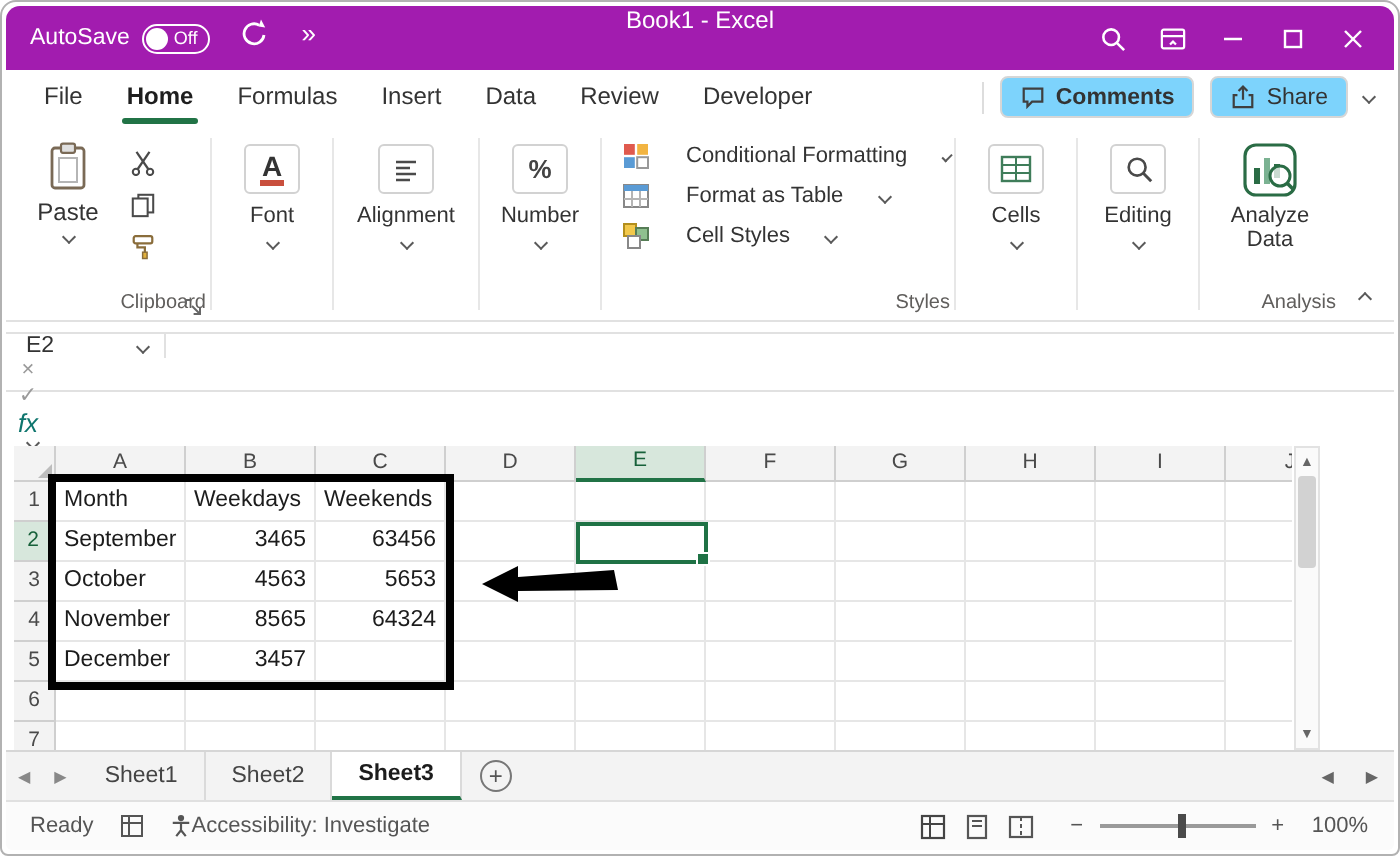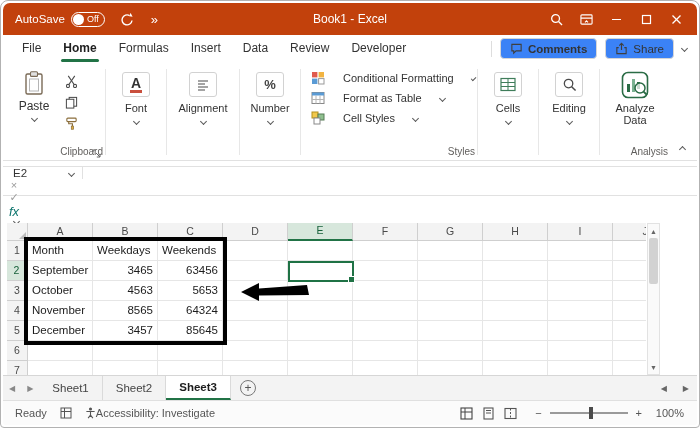--- a/index.html
+++ b/index.html
@@ -1,39 +1,39 @@
 <!DOCTYPE html>
 <html><head>
 <meta charset="utf-8">
 <style>
   * { margin:0; padding:0; box-sizing:border-box; }
   html,body { background:#fff; }
   body { font-family:"Liberation Sans", sans-serif; width:700px; height:428px; position:relative; }
   .window { position:absolute; inset:0; width:700px; height:428px; border:1px solid #b2b2b2; border-radius:8px 8px 4px 4px; background:#fff; overflow:hidden; }
 
   
-  .titlebar { position:absolute; top:2px; left:2px; right:2px; height:32px; background:#c2410c; border-radius:7px 7px 0 0; display:flex; align-items:center; color:#fff; font-size:11.5px; padding:0 6px 0 12px; }
+  .titlebar { position:absolute; top:2px; left:2px; right:2px; height:32px; background:#a21caf; border-radius:7px 7px 0 0; display:flex; color:#fff; font-size:11.5px; padding:0 6px 0 12px; }
   .autosave { display:flex; align-items:center; gap:6px; }
   .pill { width:34px; height:15px; border:1px solid #fff; border-radius:8px; display:flex; align-items:center; position:relative; }
   .pill .knob { width:11px; height:11px; border-radius:50%; background:#fff; margin-left:1px; }
   .pill .pill-txt { font-size:9px; margin-left:3px; }
   .tb-ico { width:26px; height:26px; display:flex; align-items:center; justify-content:center; }
   .tb-title { position:absolute; left:50%; transform:translateX(-50%); font-size:12px; white-space:nowrap; }
   .tb-right { margin-left:auto; display:flex; align-items:center; }
   .tb-right .tb-ico { width:30px; }
   .more-glyph { font-size:13px; letter-spacing:-1px; }
 
   
   .tabrow { position:absolute; top:34px; left:2px; right:2px; height:27px; background:#fff; display:flex; align-items:center; padding-left:8px; font-size:12px; color:#333;justify-content:flex-end; }
   .rtab { padding:0 11px; line-height:27px; position:relative; cursor:default; white-space:nowrap; }
   .rtab.active { font-weight:700; color:#1e1e1e; }
   .rtab.active::after { content:""; position:absolute; left:9px; right:9px; bottom:0; height:3px; background:#217346; border-radius:2px; }
   .tab-actions { margin-left:auto; display:flex; align-items:center; gap:8px; margin-right:10px; }
   .vdiv { width:1px; height:16px; background:#ddd; }
-  .pill-btn { display:flex; align-items:center; gap:5px; border:1px solid #d6d6d6; border-radius:4px; padding:3px 9px; font-size:11.5px; color:#333; background:#3b82f6; }
+  .pill-btn { display:flex; align-items:center; gap:5px; border:1px solid #d6d6d6; border-radius:4px; padding:3px 9px; font-size:11.5px; color:#333; background:#7dd3fc; }
 
   
   .ribbon { position:absolute; top:61px; left:2px; right:2px; height:99px; background:#fff; border-bottom:1px solid #e1e1e1; display:flex; align-items:stretch; padding:2px 4px 0 4px; }
   .gsep { width:1px; background:#e7e7e7; margin:5px 2px; }
   .grp { position:relative; }
   .grp-label { position:absolute; bottom:3px; left:0; right:0; text-align:right; font-size:10px; color:#605e5c; }
   .launcher { position:absolute; right:2px; bottom:2px; }
   .bigbtn { display:flex; flex-direction:column; align-items:center; gap:3px; font-size:12px; color:#333; }
   .iconbox { width:28px; height:25px; border:1px solid #d2d2d2; border-radius:3px; display:flex; align-items:center; justify-content:center; background:#fff; }
   .chv { display:inline-block; width:5px; height:5px; border-right:1.3px solid #5a5a5a; border-bottom:1.3px solid #5a5a5a; }
@@ -477,21 +477,20 @@
       <div class="cl"></div>
       <div class="cl"></div>
       <div class="cl"></div>
       <div class="cl"></div>
       <div class="cl"></div>
     </div>
     <div class="grow">
       <div class="rh">5</div>
       <div class="cl">December</div>
       <div class="cl n">3457</div>
-      <div class="cl n">85645</div>
       <div class="cl"></div>
       <div class="cl"></div>
       <div class="cl"></div>
       <div class="cl"></div>
       <div class="cl"></div>
       <div class="cl"></div>
       <div class="cl"></div>
     </div>
     <div class="grow">
       <div class="rh">6</div>

